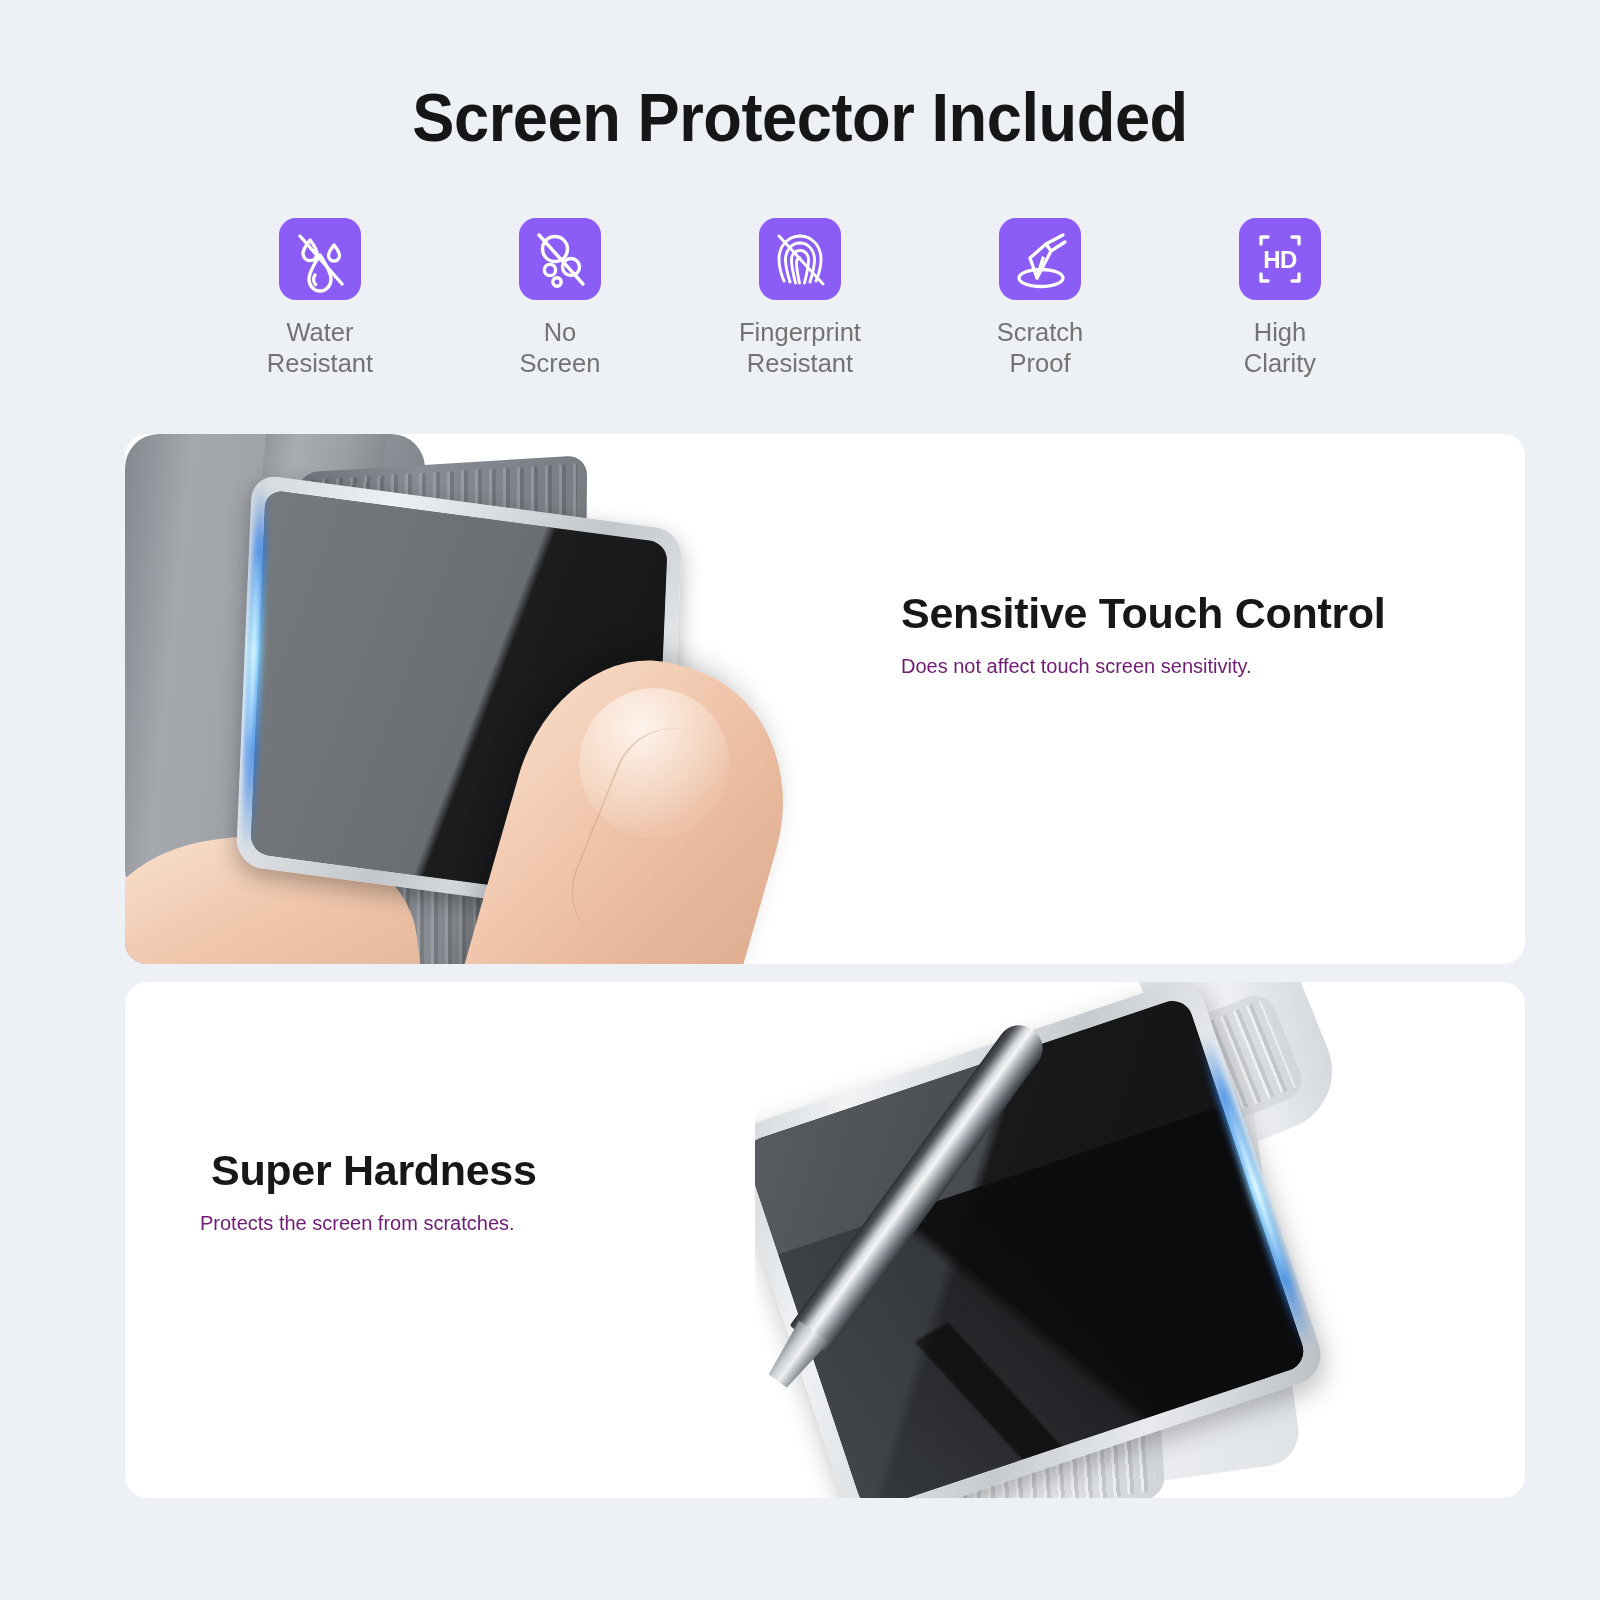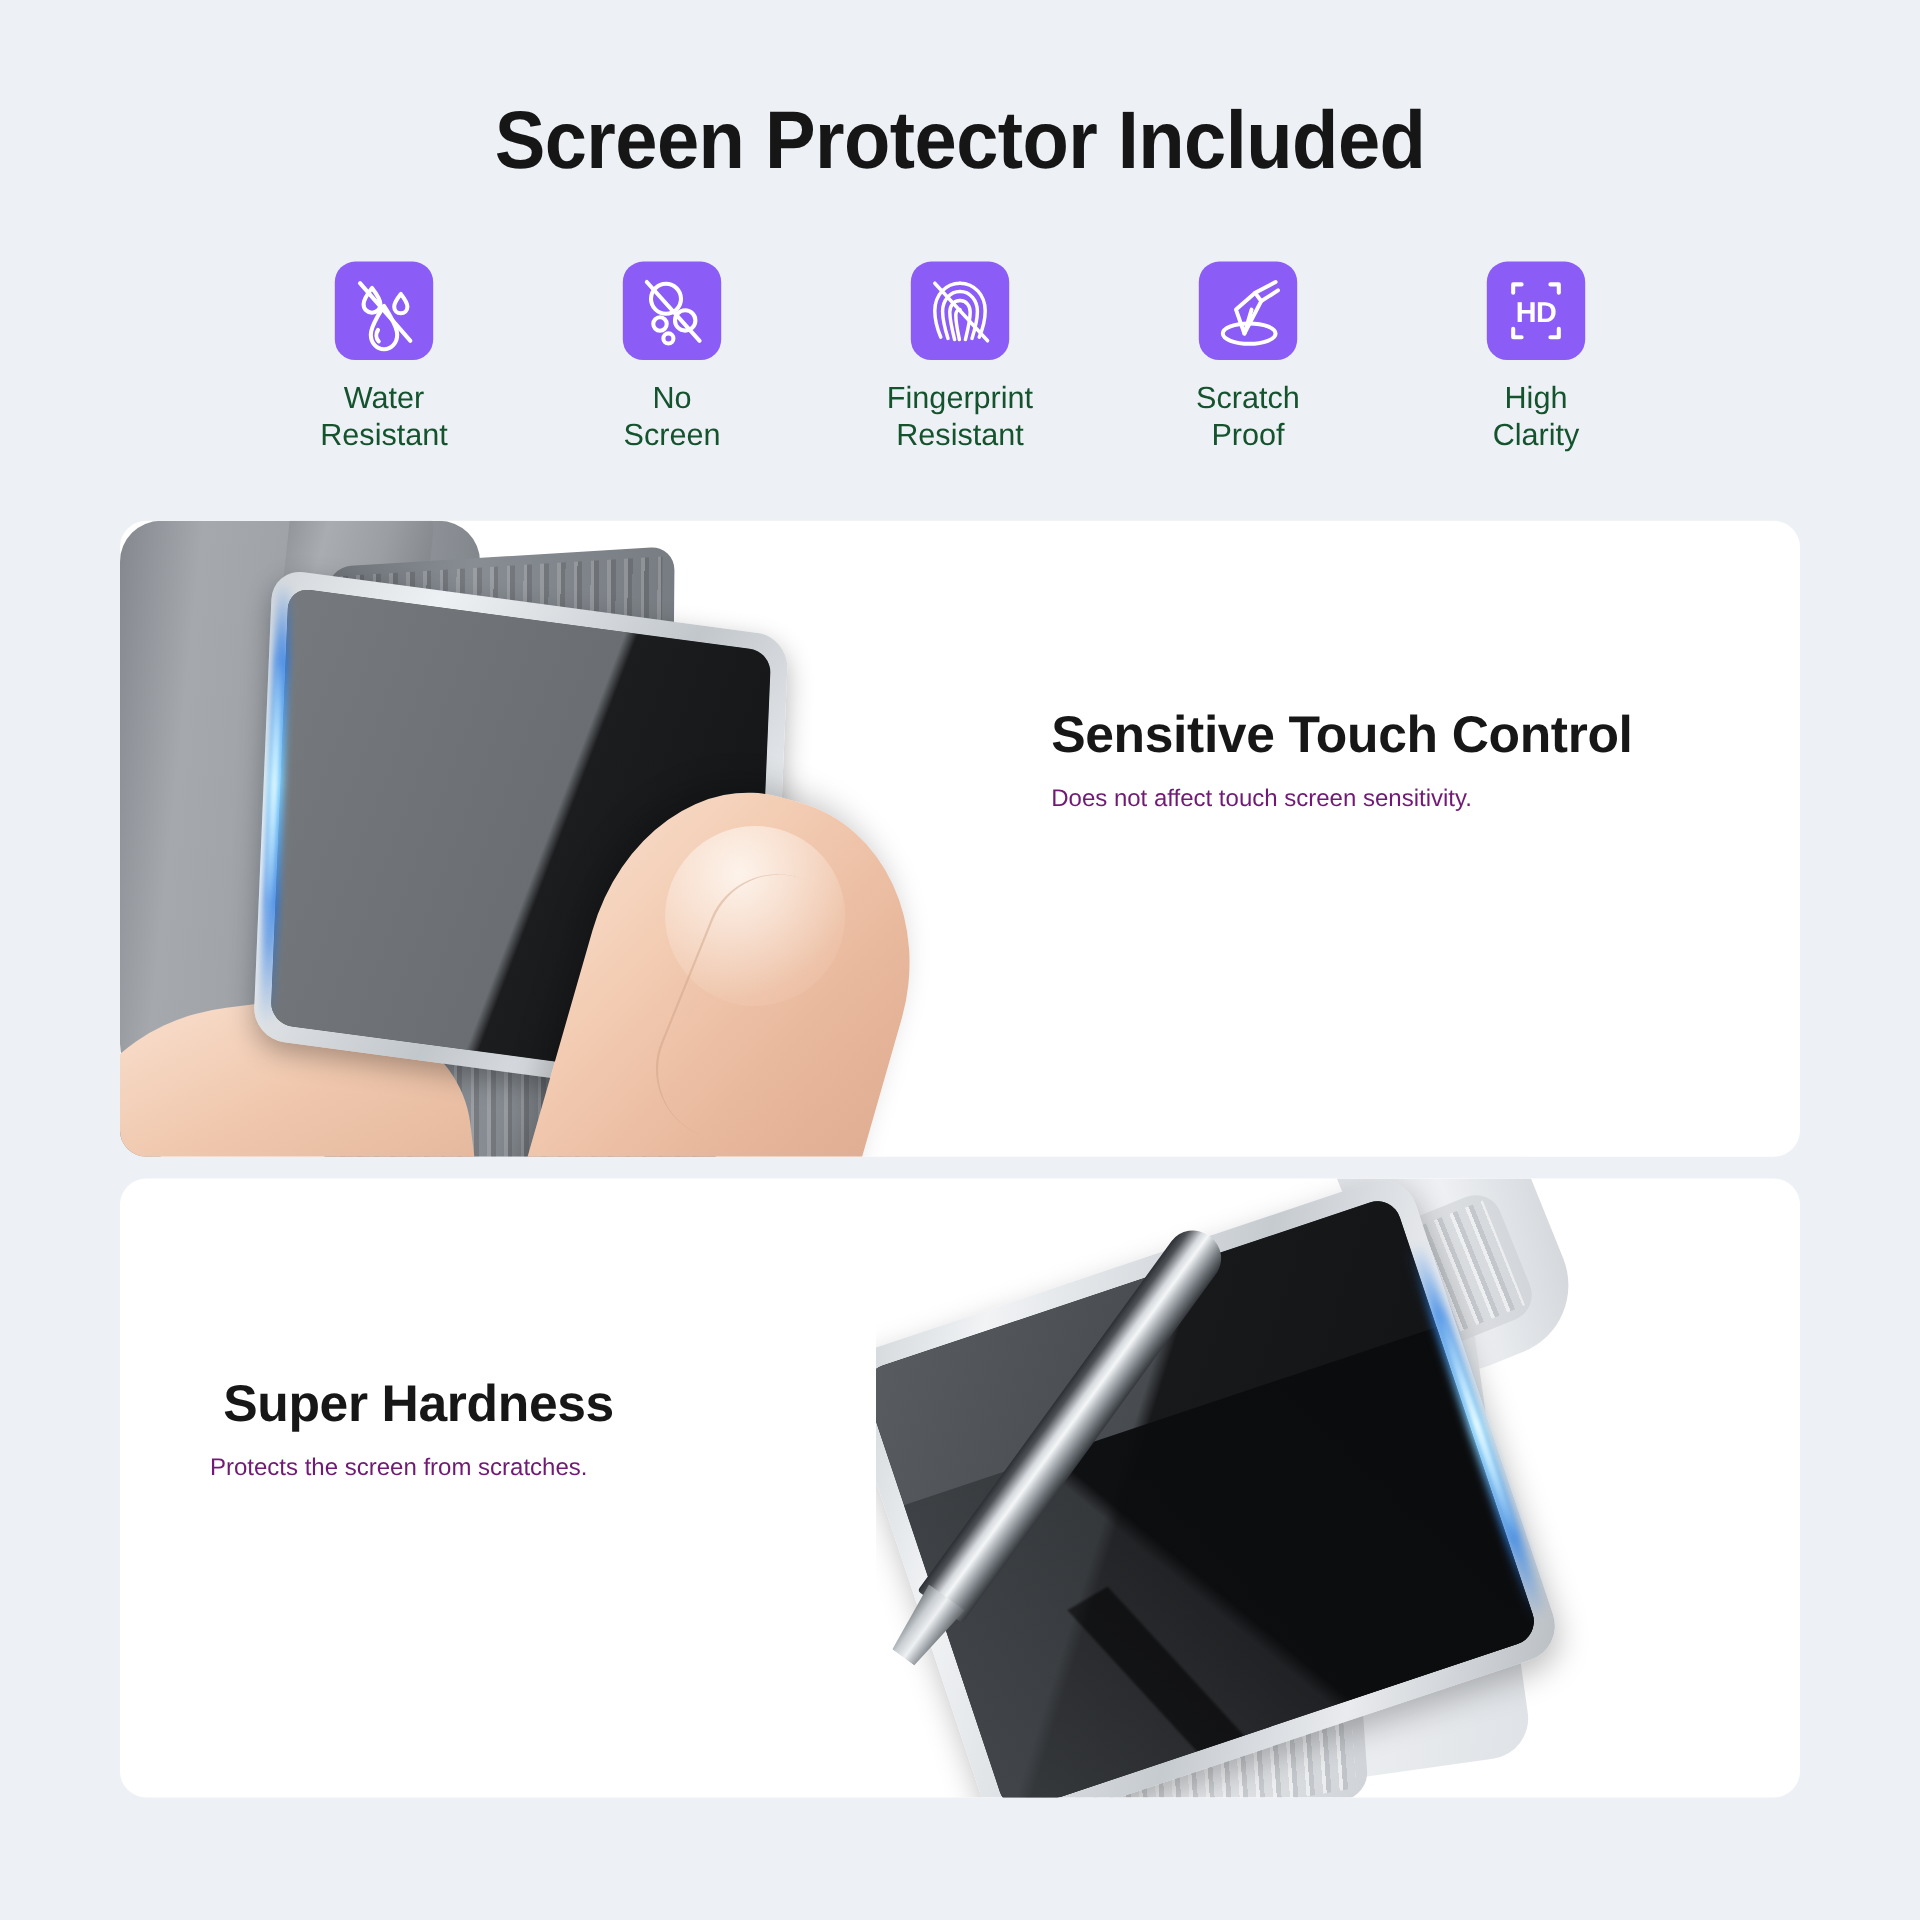--- a/index.html
+++ b/index.html
@@ -50,31 +50,32 @@
     border-radius: 17px;
     background: #8b5cf6;
     position: relative;
     overflow: hidden;
   }
   .tile svg { display: block; }
   .flabel {
     margin-top: 17px;
     font-size: 25.5px;
     line-height: 31px;
-    color: #14532d;
+    color: #737373;
     text-align: center;
     font-weight: 400;
   }
 
   
   .card {
     position: absolute;
     background: #ffffff;
     border-radius: 22px;
     overflow: hidden;
+    margin-left: 25px;
   }
   #card1 { left: 100px; top: 434px; width: 1400px; height: 530px; }
   #card2 { left: 100px; top: 982px; width: 1400px; height: 516px; }
 
   
   .headline {
     position: absolute;
     font-size: 43px;
     font-weight: bold;
     color: #171717;

